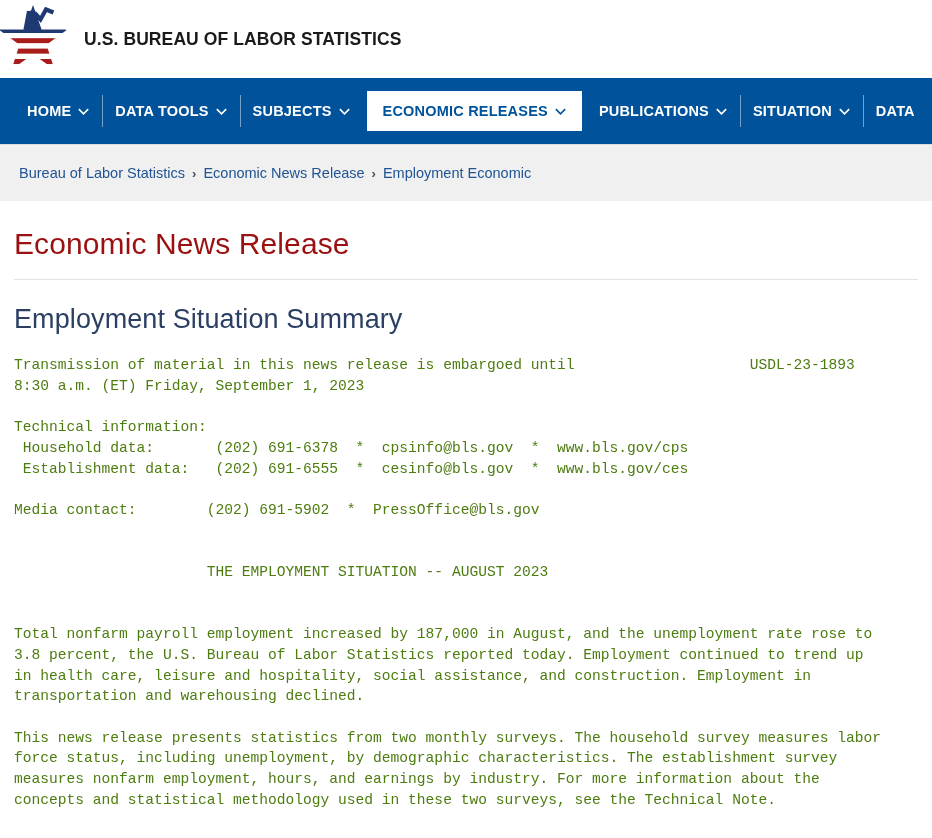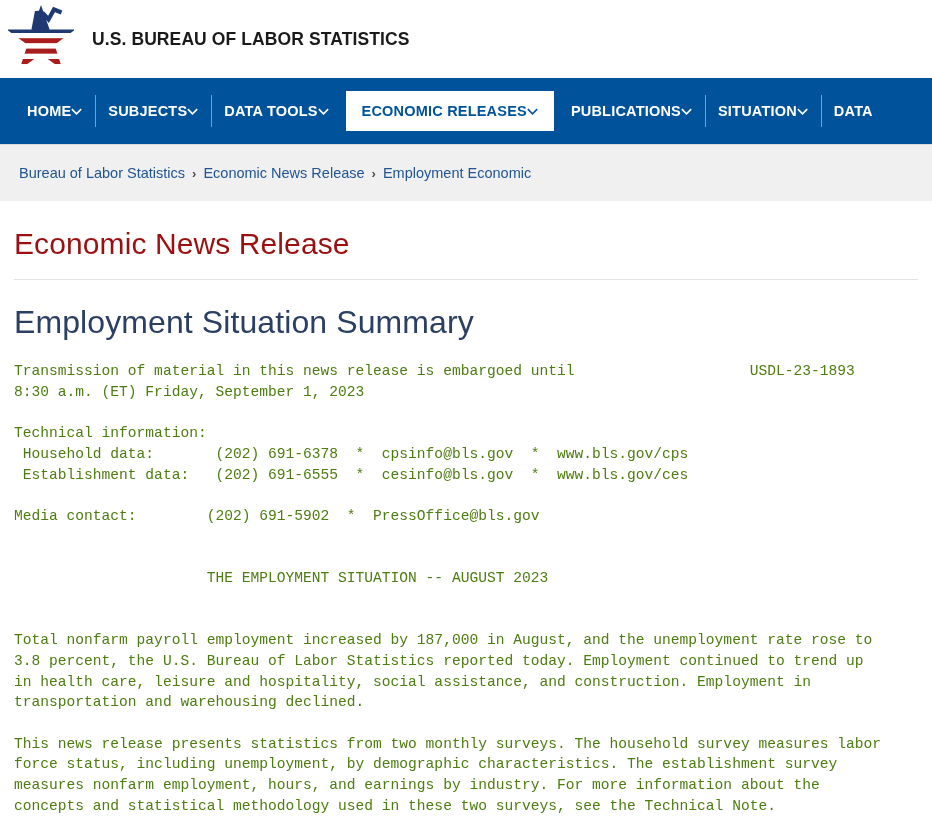--- a/index.html
+++ b/index.html
@@ -15,21 +15,20 @@
     font-family: "Liberation Sans", sans-serif;
     color: #202020;
   }
 
   
   .masthead {
     height: 78px;
     background: #ffffff;
     display: flex;
     align-items: center;
-    padding-left: 8px;
     box-sizing: border-box;
   }
   .logo-mark {
     width: 66px;
     height: 72px;
     flex: 0 0 auto;
     display: block;
   }
   .agency-name {
     font-size: 17.5px;
@@ -46,20 +45,21 @@
     height: 66px;
     display: flex;
     align-items: center;
     padding: 0 0 0 14px;
     box-sizing: border-box;
   }
   .nav-item {
     position: relative;
     display: flex;
     align-items: center;
+    gap: 7px;
     height: 40px;
     padding: 0 13px;
     color: #ffffff;
     font-size: 14.5px;
     font-weight: bold;
     letter-spacing: 0.2px;
     white-space: nowrap;
     cursor: pointer;
     box-sizing: border-box;
   }
@@ -118,21 +118,21 @@
   .page-title {
     font-size: 30px;
     font-weight: normal;
     color: #9b1111;
     margin: 26px 0 0 0;
     padding: 0 0 18px 0;
     border-bottom: 1px solid #e3e3e3;
     letter-spacing: 0.1px;
   }
   .release-title {
-    font-size: 32px;
+    font-size: 27px;
     font-weight: normal;
     color: #2b3f63;
     margin: 24px 0 20px 0;
     letter-spacing: 0.1px;
   }
 
   
   pre.release {
     font-family: "Liberation Mono", "DejaVu Sans Mono", monospace;
     font-size: 14.6px;
@@ -177,29 +177,29 @@
 <nav class="navbar">
   <div class="nav-item">
     <span>HOME</span>
     <span class="caret">
       <svg viewBox="0 0 12 12" width="11" height="11">
           <path d="M1.5 4 L6 8.6 L10.5 4" fill="none" stroke="currentColor" stroke-width="1.7" stroke-linecap="square"></path>
         </svg>
     </span>
   </div>
   <div class="nav-item">
+    <span>DATA TOOLS</span>
+    <span class="caret">
+      <svg viewBox="0 0 12 12" width="11" height="11">
+          <path d="M1.5 4 L6 8.6 L10.5 4" fill="none" stroke="currentColor" stroke-width="1.7" stroke-linecap="square"></path>
+        </svg>
+    </span>
+  </div>
+  <div class="nav-item">
     <span>SUBJECTS</span>
-    <span class="caret">
-      <svg viewBox="0 0 12 12" width="11" height="11">
-          <path d="M1.5 4 L6 8.6 L10.5 4" fill="none" stroke="currentColor" stroke-width="1.7" stroke-linecap="square"></path>
-        </svg>
-    </span>
-  </div>
-  <div class="nav-item">
-    <span>DATA TOOLS</span>
     <span class="caret">
       <svg viewBox="0 0 12 12" width="11" height="11">
           <path d="M1.5 4 L6 8.6 L10.5 4" fill="none" stroke="currentColor" stroke-width="1.7" stroke-linecap="square"></path>
         </svg>
     </span>
   </div>
   <div class="nav-item active">
     <span>ECONOMIC RELEASES</span>
     <span class="caret">
       <svg viewBox="0 0 12 12" width="11" height="11">

